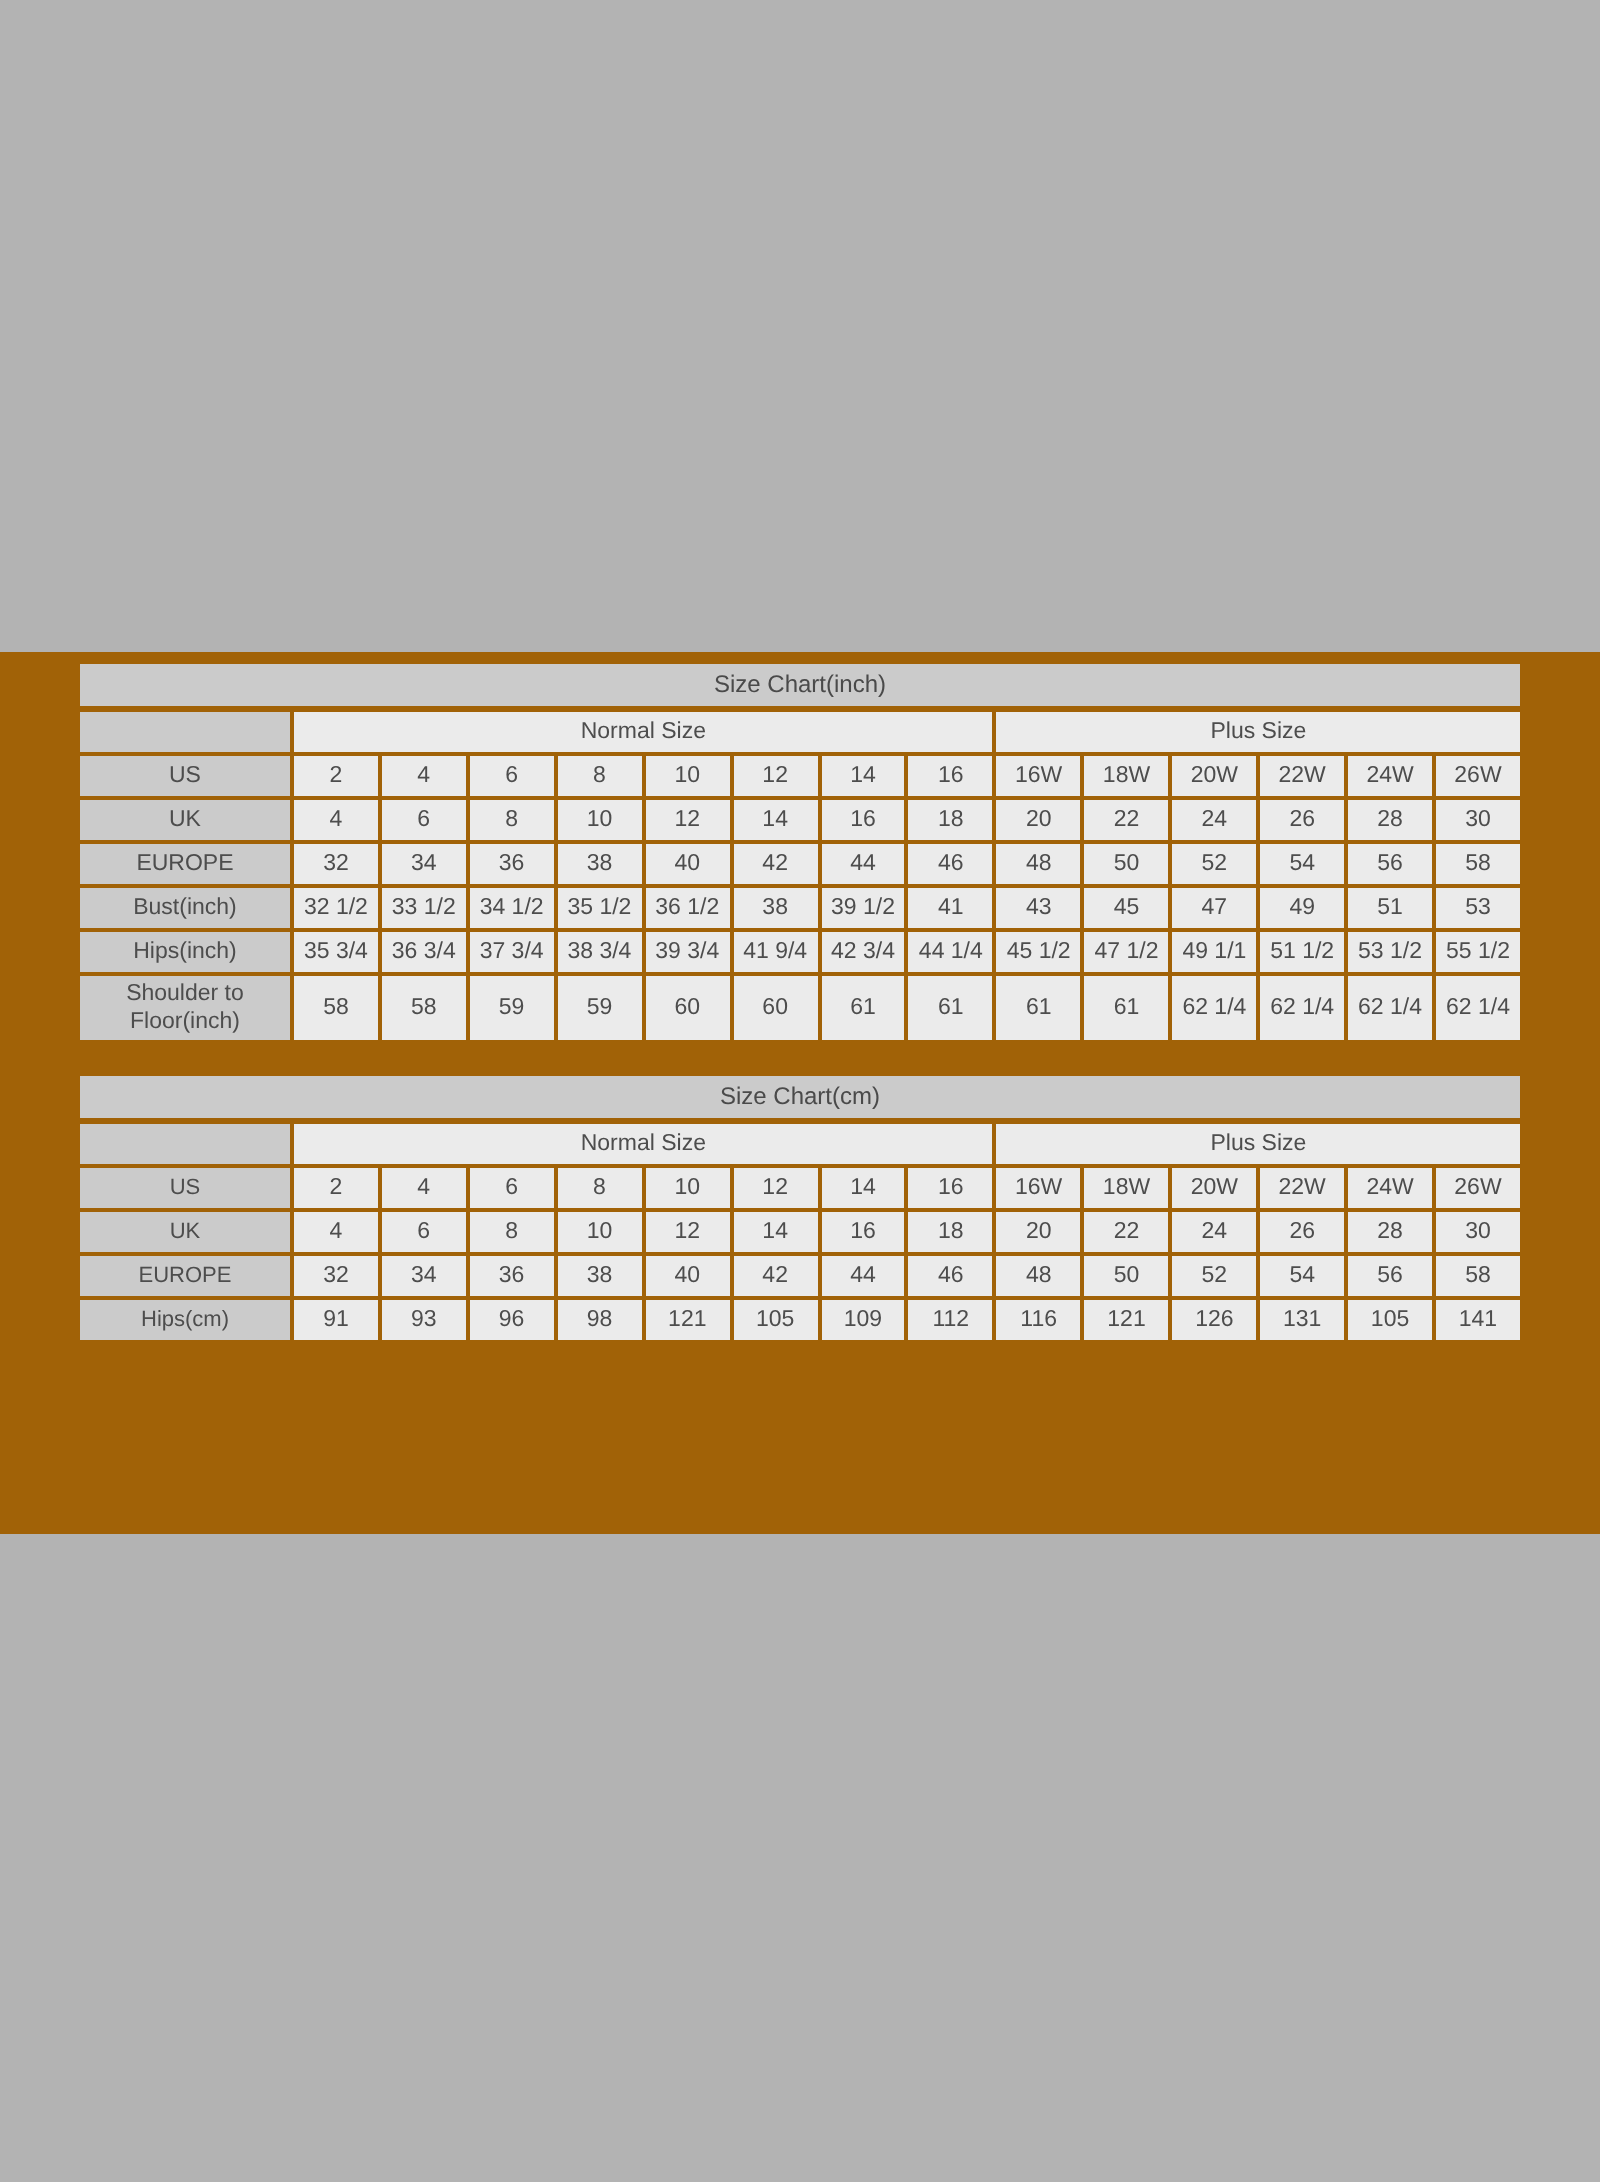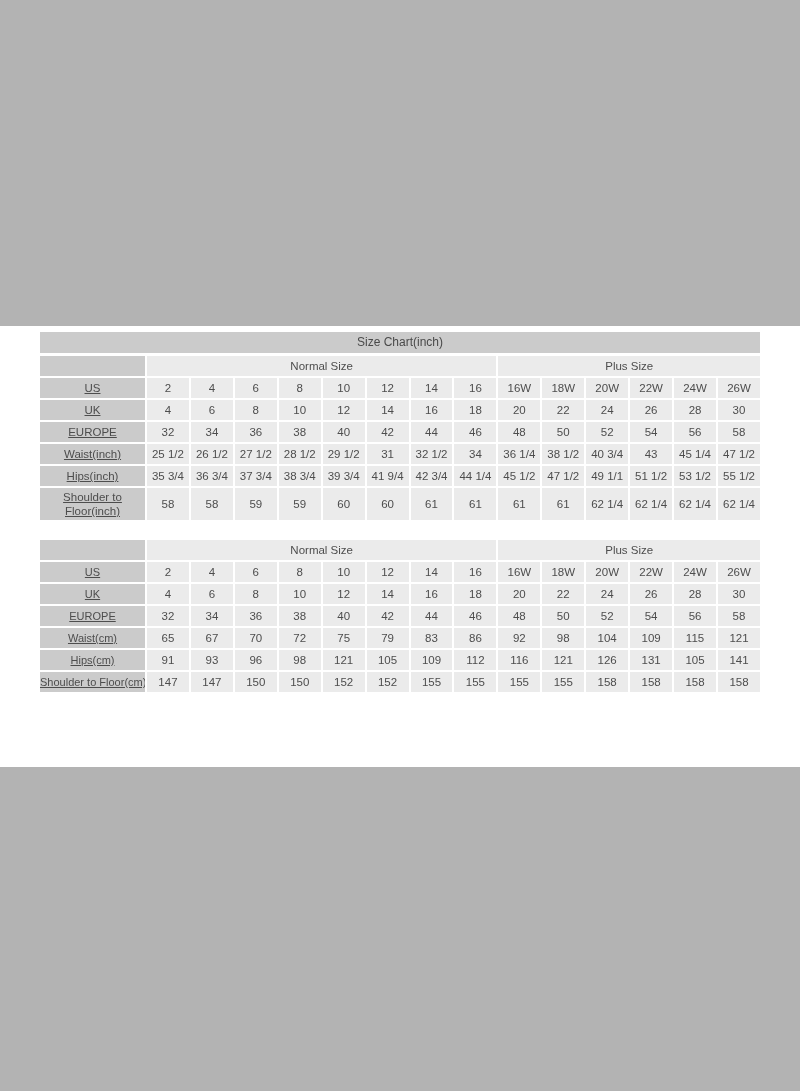--- a/index.html
+++ b/index.html
@@ -6,21 +6,21 @@
   body {
     width: 800px; height: 1091px;
     background: #b3b3b3;
     font-family: "Liberation Sans", sans-serif;
     color: #4d4d4d;
   }
   .page { position: relative; width: 800px; height: 1091px; background: #b3b3b3; overflow: hidden; }
   .white-band {
     position: absolute; left: 0; top: 326px;
     width: 800px; height: 441px;
-    background: #ffffff;
+    background: #a16207;
   }
   .charts { width: 724px; margin: 6px auto 0; }
   .chart + .chart { margin-top: 16px; }
   .chart-title {
     height: 21px; line-height: 21px;
     margin: 0 2px 1px;
     background: #cbcbcb;
     text-align: center;
     font-size: 12px;
     color: #4a4a4a;
@@ -37,21 +37,21 @@
     padding: 0;
     text-align: center;
     vertical-align: middle;
     font-weight: normal;
     font-size: 11.5px;
     color: #4d4d4d;
     overflow: hidden;
   }
   th.corner, th.row-label { background: #cbcbcb; }
   th.group, td { background: #ebebeb; }
-  th.row-label { line-height: 14px; text-decoration: underline; }
+  th.row-label { line-height: 14px; }
   .t-cm th.row-label { white-space: nowrap; font-size: 11px; }
   .t-inch tbody tr:last-child th.row-label { padding: 2px 0; margin-top: 27px; }
 </style>
 </head>
 <body>
 
 <div class="page">
   <div class="white-band">
     <div class="charts">
 
@@ -128,35 +128,35 @@
                 <td>44</td>
                 <td>46</td>
                 <td>48</td>
                 <td>50</td>
                 <td>52</td>
                 <td>54</td>
                 <td>56</td>
                 <td>58</td>
               </tr>
               <tr>
-                <th class="row-label">Waist(inch)</th>
-                <td>25 1/2</td>
-                <td>26 1/2</td>
-                <td>27 1/2</td>
-                <td>28 1/2</td>
-                <td>29 1/2</td>
-                <td>31</td>
+                <th class="row-label">Bust(inch)</th>
                 <td>32 1/2</td>
-                <td>34</td>
-                <td>36 1/4</td>
-                <td>38 1/2</td>
-                <td>40 3/4</td>
+                <td>33 1/2</td>
+                <td>34 1/2</td>
+                <td>35 1/2</td>
+                <td>36 1/2</td>
+                <td>38</td>
+                <td>39 1/2</td>
+                <td>41</td>
                 <td>43</td>
-                <td>45 1/4</td>
-                <td>47 1/2</td>
+                <td>45</td>
+                <td>47</td>
+                <td>49</td>
+                <td>51</td>
+                <td>53</td>
               </tr>
               <tr>
                 <th class="row-label">Hips(inch)</th>
                 <td>35 3/4</td>
                 <td>36 3/4</td>
                 <td>37 3/4</td>
                 <td>38 3/4</td>
                 <td>39 3/4</td>
                 <td>41 9/4</td>
                 <td>42 3/4</td>
@@ -183,20 +183,21 @@
                 <td>62 1/4</td>
                 <td>62 1/4</td>
                 <td>62 1/4</td>
                 <td>62 1/4</td>
               </tr>
             </tbody>
           </table>
       </section>
 
       <section class="chart t-cm">
+        <div class="chart-title">Size Chart(cm)</div>
         <table>
           <colgroup>
             <col class="label-col">
             <col>
               <col>
               <col>
               <col>
               <col>
               <col>
               <col>
@@ -259,71 +260,37 @@
                 <td>40</td>
                 <td>42</td>
                 <td>44</td>
                 <td>46</td>
                 <td>48</td>
                 <td>50</td>
                 <td>52</td>
                 <td>54</td>
                 <td>56</td>
                 <td>58</td>
-              </tr>
-              <tr>
-                <th class="row-label">Waist(cm)</th>
-                <td>65</td>
-                <td>67</td>
-                <td>70</td>
-                <td>72</td>
-                <td>75</td>
-                <td>79</td>
-                <td>83</td>
-                <td>86</td>
-                <td>92</td>
-                <td>98</td>
-                <td>104</td>
-                <td>109</td>
-                <td>115</td>
-                <td>121</td>
               </tr>
               <tr>
                 <th class="row-label">Hips(cm)</th>
                 <td>91</td>
                 <td>93</td>
                 <td>96</td>
                 <td>98</td>
                 <td>121</td>
                 <td>105</td>
                 <td>109</td>
                 <td>112</td>
                 <td>116</td>
                 <td>121</td>
                 <td>126</td>
                 <td>131</td>
                 <td>105</td>
                 <td>141</td>
               </tr>
-              <tr>
-                <th class="row-label">Shoulder to Floor(cm)</th>
-                <td>147</td>
-                <td>147</td>
-                <td>150</td>
-                <td>150</td>
-                <td>152</td>
-                <td>152</td>
-                <td>155</td>
-                <td>155</td>
-                <td>155</td>
-                <td>155</td>
-                <td>158</td>
-                <td>158</td>
-                <td>158</td>
-                <td>158</td>
-              </tr>
             </tbody>
           </table>
       </section>
 
     </div>
   </div>
 </div>
 
 </body></html>

